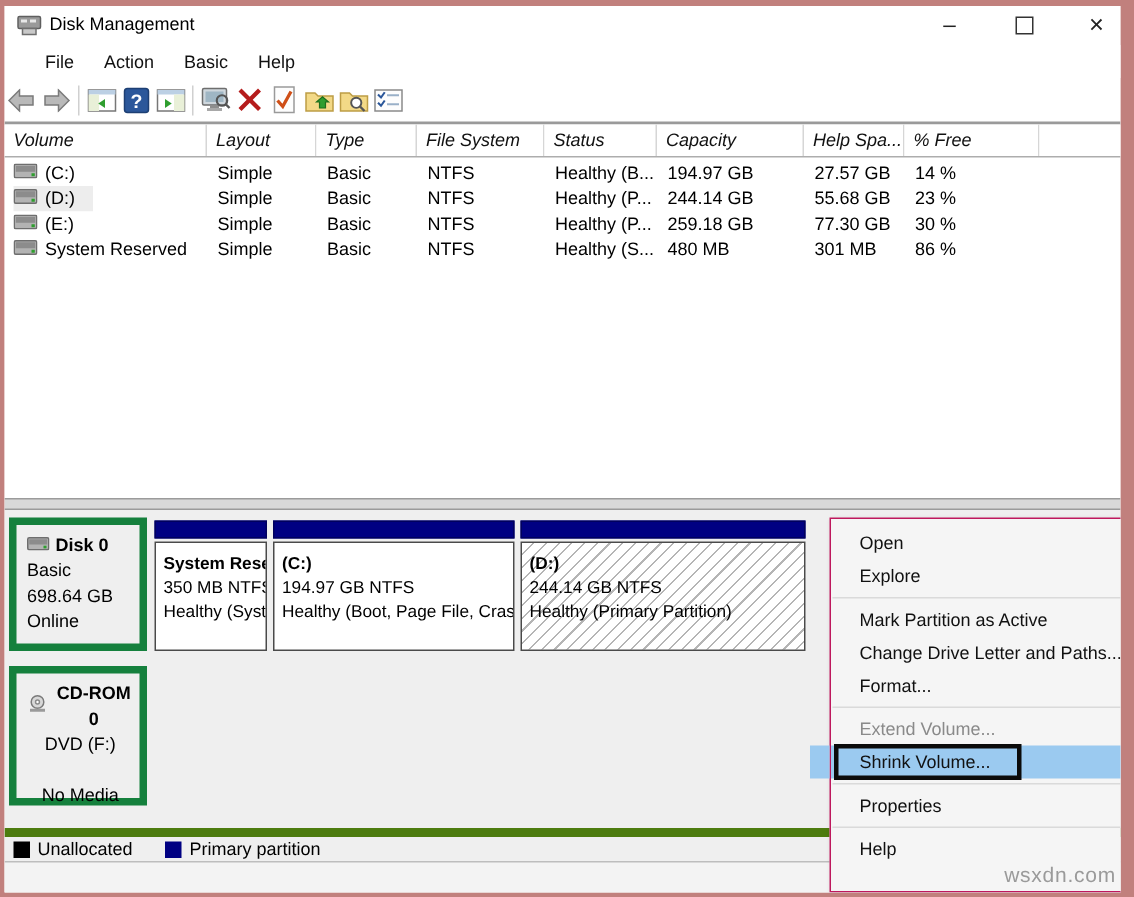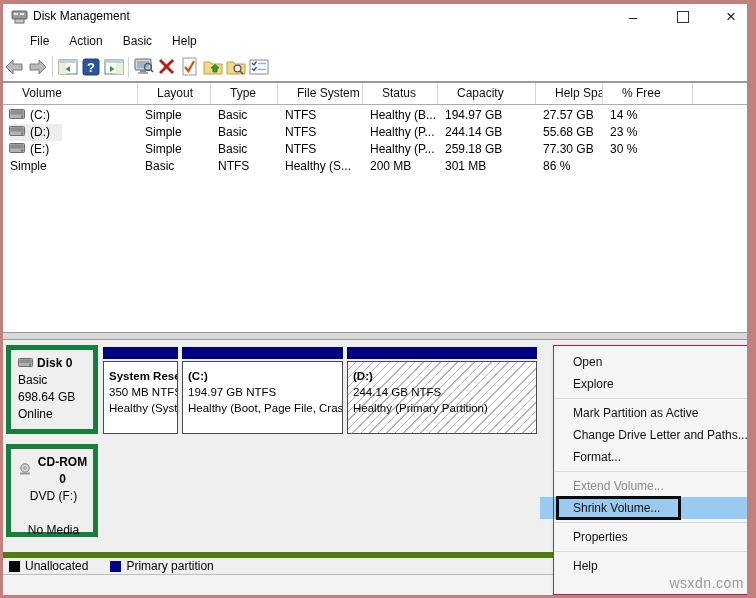--- a/index.html
+++ b/index.html
@@ -23,21 +23,21 @@
 
   
   .toolbar{position:absolute;left:0;top:48px;width:744px;height:30px;background:#fff;display:flex;align-items:center;border-bottom:1px solid #9a9a9a;box-sizing:border-box;}
   .tbtn{width:23px;height:22px;display:flex;align-items:center;justify-content:center;}
   .tsep{width:1px;height:20px;background:#d0d0d0;margin:0 3px;}
 
   
   .listpane{position:absolute;left:0;top:78px;width:744px;height:250px;background:#fff;border-top:1px solid #9a9a9a;box-sizing:border-box;}
   .vgrid{display:grid;grid-template-columns:135px 73px 67px 85px 75px 98px 67px 90px 1fr;}
   .vheader{border-bottom:1px solid #adadad;}
-  .vheader .hcell{font-size:12px;color:#111;height:21px;line-height:21px;padding-left:19px;border-right:1px solid #d6d6d6;overflow:hidden;white-space:nowrap;background:#fff;}
+  .vheader .hcell{font-size:12px;color:#111;height:21px;line-height:21px;padding-left:6px;border-right:1px solid #d6d6d6;overflow:hidden;white-space:nowrap;background:#fff;font-style:italic;}
   .vheader .hcell.filler{border-right:none;}
   .vrow{height:17px;}
   .vrow .cell{font-size:12px;color:#000;line-height:17px;padding-left:7px;white-space:nowrap;overflow:hidden;}
   .vrow .cell.first{padding-left:6px;display:flex;align-items:center;}
   .volsel{display:inline-flex;align-items:center;background:#ededed;padding:0 12px 0 0;}
   .volico{margin-right:5px;flex:0 0 auto;}
   .rows-area{padding-top:2px;}
 
   
   .splitter{position:absolute;left:0;top:328px;width:744px;height:8px;background:#d9d9d9;border-top:1px solid #9b9b9b;border-bottom:1px solid #9b9b9b;box-sizing:border-box;}
@@ -248,25 +248,35 @@
           <div class="cell">Simple</div>
           <div class="cell">Basic</div>
           <div class="cell">NTFS</div>
           <div class="cell">Healthy (P...</div>
           <div class="cell">259.18 GB</div>
           <div class="cell">77.30 GB</div>
           <div class="cell">30 %</div>
           <div class="cell"></div>
         </div>
         <div class="vgrid vrow">
+          <div class="cell first">
+              <span class="volsel" style="background:none;padding:0;">
+                <span class="volico"><svg width="16" height="10" viewBox="0 0 16 10">
+                    <rect x="0.5" y="0.5" width="15" height="9" rx="1" fill="#b3b3b3" stroke="#6e6e6e"></rect>
+                    <rect x="1.5" y="1.5" width="13" height="4" fill="#8c8c8c"></rect>
+                    <rect x="12" y="6.5" width="2.2" height="2" fill="#2f9e2f"></rect>
+                  </svg></span>
+                <span>System Reserved</span>
+              </span>
+            </div>
           <div class="cell">Simple</div>
           <div class="cell">Basic</div>
           <div class="cell">NTFS</div>
           <div class="cell">Healthy (S...</div>
-          <div class="cell">200 MB</div>
+          <div class="cell">480 MB</div>
           <div class="cell">301 MB</div>
           <div class="cell">86 %</div>
           <div class="cell"></div>
         </div>
       </div>
     </div>
 
     <div class="splitter"></div>
 
     <div class="bottompane">

